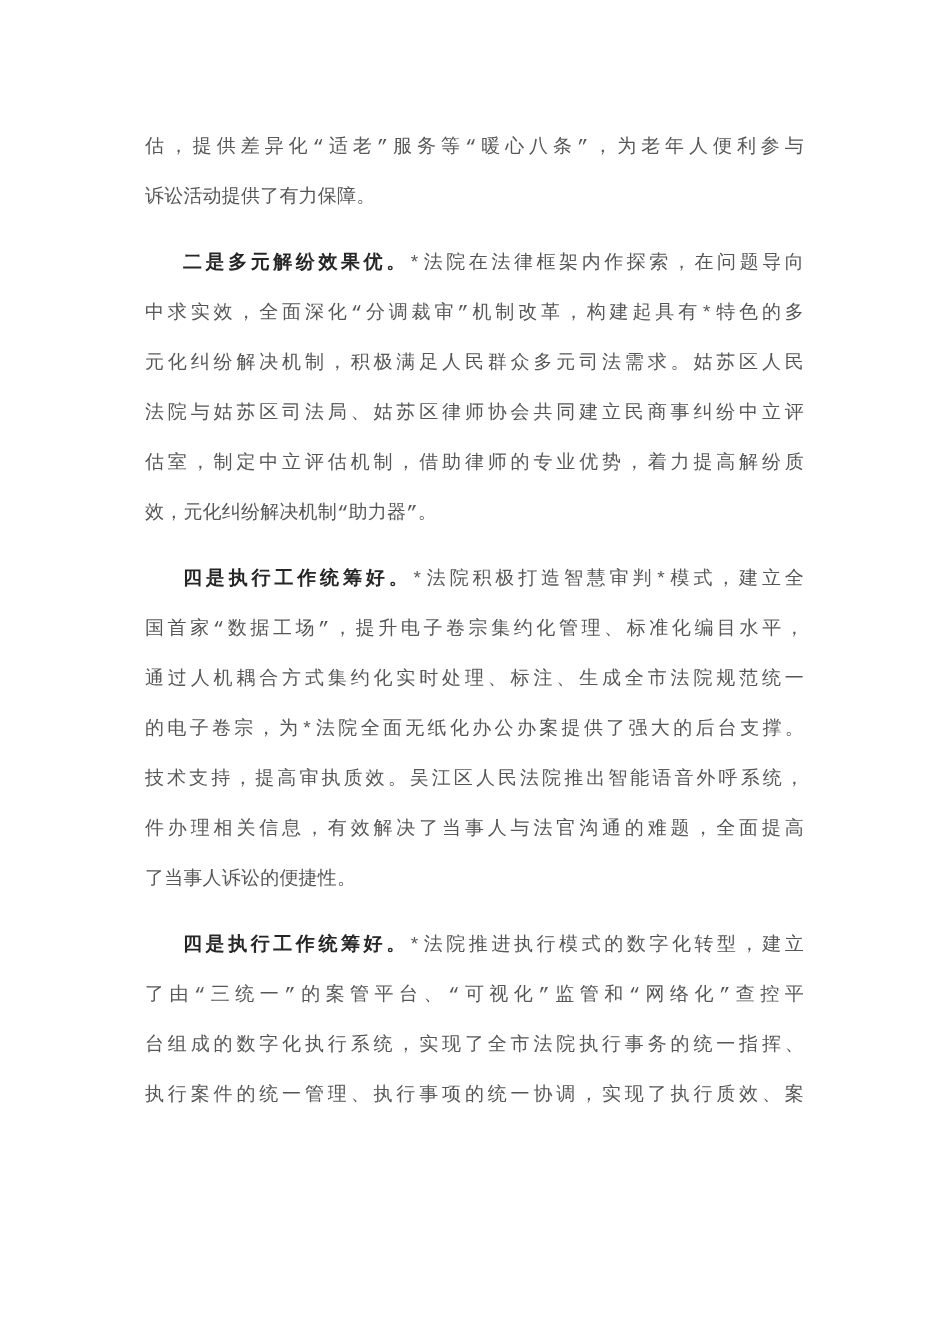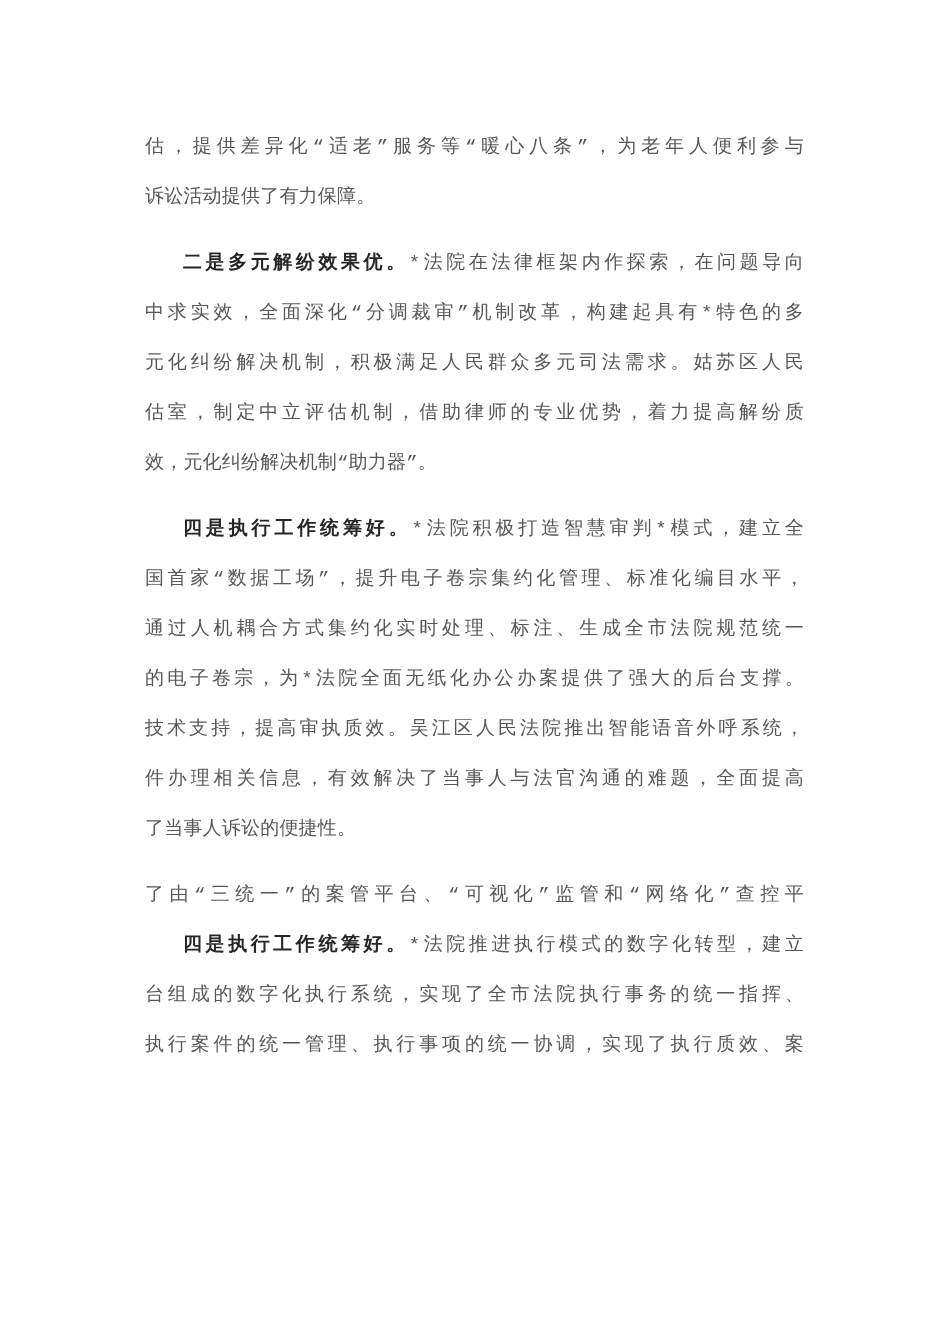--- a/index.html
+++ b/index.html
@@ -57,32 +57,33 @@
 <div class="page">
   <div class="doc-body">
       <div class="para">
         <div class="line fill"><span class="seg">估，提供差异化“适老”服务等“暖心八条”，为老年人便利参与</span></div>
         <div class="line"><span class="seg">诉讼活动提供了有力保障。</span></div>
       </div>
       <div class="para">
         <div class="line fill indent"><span class="seg bold">二是多元解纷效果优。</span><span class="seg">*法院在法律框架内作探索，在问题导向</span></div>
         <div class="line fill"><span class="seg">中求实效，全面深化“分调裁审”机制改革，构建起具有*特色的多</span></div>
         <div class="line fill"><span class="seg">元化纠纷解决机制，积极满足人民群众多元司法需求。姑苏区人民</span></div>
+        <div class="line fill"><span class="seg">法院与姑苏区司法局、姑苏区律师协会共同建立民商事纠纷中立评</span></div>
         <div class="line fill"><span class="seg">估室，制定中立评估机制，借助律师的专业优势，着力提高解纷质</span></div>
         <div class="line"><span class="seg">效，元化纠纷解决机制“助力器”。</span></div>
       </div>
       <div class="para">
         <div class="line fill indent"><span class="seg bold">四是执行工作统筹好。</span><span class="seg">*法院积极打造智慧审判*模式，建立全</span></div>
         <div class="line fill"><span class="seg">国首家“数据工场”，提升电子卷宗集约化管理、标准化编目水平，</span></div>
         <div class="line fill"><span class="seg">通过人机耦合方式集约化实时处理、标注、生成全市法院规范统一</span></div>
         <div class="line fill"><span class="seg">的电子卷宗，为*法院全面无纸化办公办案提供了强大的后台支撑。</span></div>
         <div class="line fill"><span class="seg">技术支持，提高审执质效。吴江区人民法院推出智能语音外呼系统，</span></div>
         <div class="line fill"><span class="seg">件办理相关信息，有效解决了当事人与法官沟通的难题，全面提高</span></div>
         <div class="line"><span class="seg">了当事人诉讼的便捷性。</span></div>
       </div>
       <div class="para">
+        <div class="line fill indent"><span class="seg bold">四是执行工作统筹好。</span><span class="seg">*法院推进执行模式的数字化转型，建立</span></div>
         <div class="line fill"><span class="seg">了由“三统一”的案管平台、“可视化”监管和“网络化”查控平</span></div>
-        <div class="line fill indent"><span class="seg bold">四是执行工作统筹好。</span><span class="seg">*法院推进执行模式的数字化转型，建立</span></div>
         <div class="line fill"><span class="seg">台组成的数字化执行系统，实现了全市法院执行事务的统一指挥、</span></div>
         <div class="line fill"><span class="seg">执行案件的统一管理、执行事项的统一协调，实现了执行质效、案</span></div>
       </div>
     </div>
 </div>
 
 </body></html>

